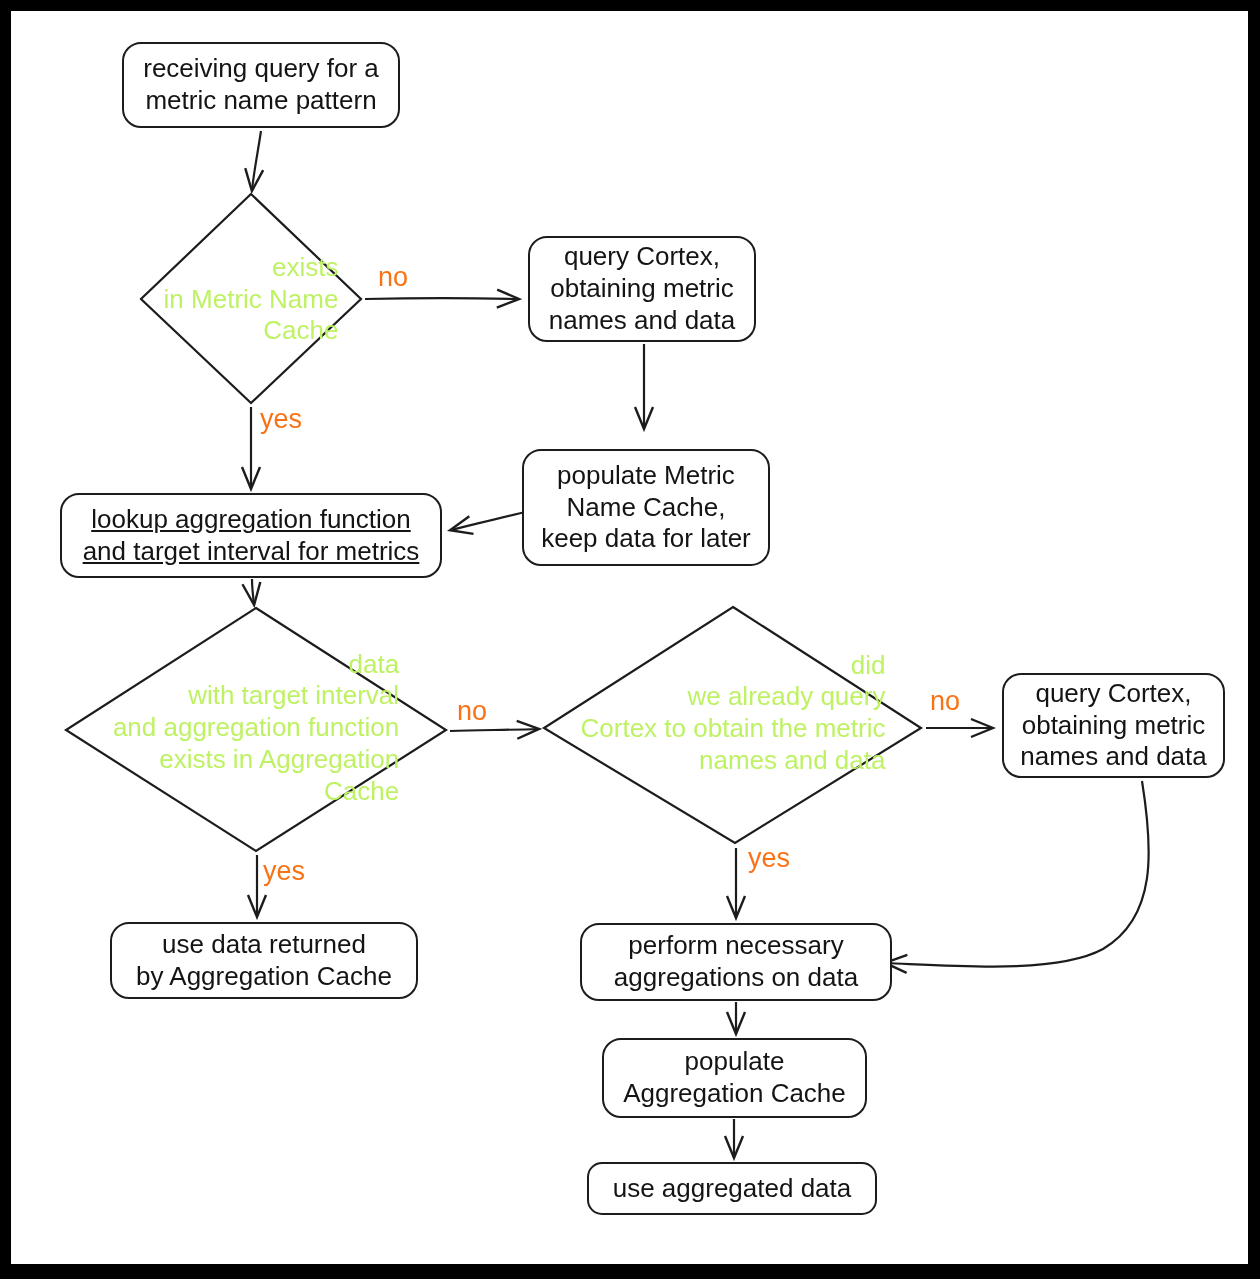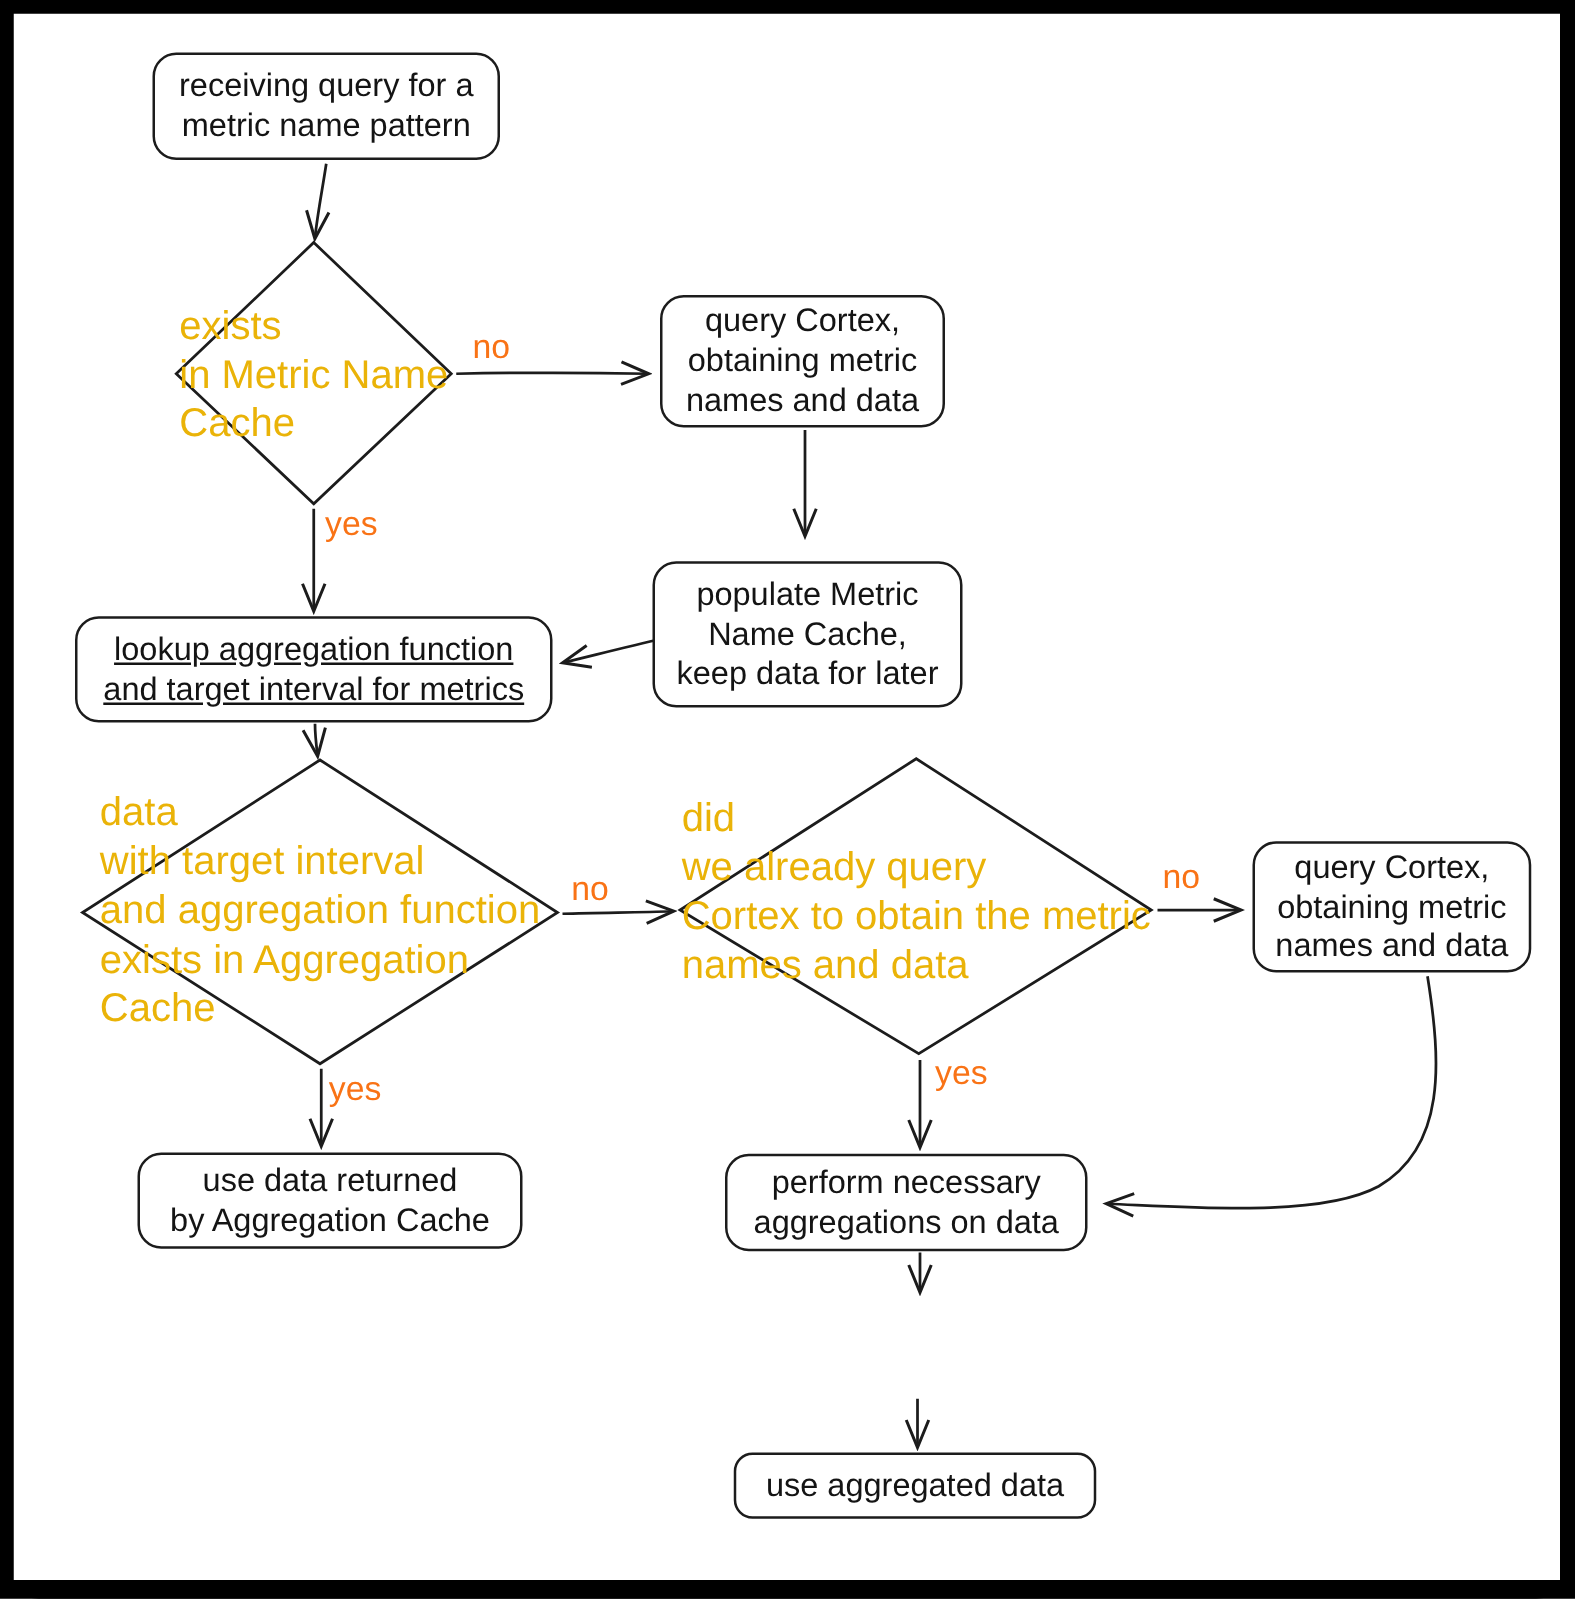--- a/index.html
+++ b/index.html
@@ -41,24 +41,24 @@
     line-height: 1.22;
     color: #141414;
     white-space: pre-line;
     z-index: 3;
   }
   .dlabel {
     position: absolute;
     display: flex;
     align-items: center;
     justify-content: center;
-    text-align: left;
-    font-size: 32px;
+    text-align: right;
+    font-size: 26px;
     line-height: 1.22;
-    color: #eab308;
+    color: #bef264;
     white-space: pre-line;
     z-index: 3;
   }
   .edge-label {
     position: absolute;
     font-size: 27px;
     color: #f97316;
     z-index: 4;
   }
   svg path.edge, svg polygon.diamond {
@@ -114,23 +114,25 @@
   <div class="node" style="left:60px; top:493px; width:382px; height:85px;text-decoration:underline;">lookup aggregation function
 and target interval for metrics</div>
 
   <div class="node" style="left:110px; top:922px; width:308px; height:77px;">use data returned
 by Aggregation Cache</div>
 
   <div class="node" style="left:1002px; top:673px; width:223px; height:105px;">query Cortex,
 obtaining metric
 names and data</div>
 
-  <div class="node" style="left:580px; top:923px; width:290px; height:78px;">perform necessary
+  <div class="node" style="left:580px; top:923px; width:312px; height:78px;">perform necessary
 aggregations on data</div>
 
+  <div class="node" style="left:602px; top:1038px; width:265px; height:80px;">populate
+Aggregation Cache</div>
 
   <div class="node" style="left:587px; top:1162px; width:290px; height:53px; border-radius:15px;">use aggregated data</div>
 
   <div class="dlabel" style="left:106px; top:247px; width:290px; height:105px;">exists
 in Metric Name
 Cache</div>
 
   <div class="dlabel" style="left:66px; top:648px; width:380px; height:160px;">data
 with target interval
 and aggregation function

